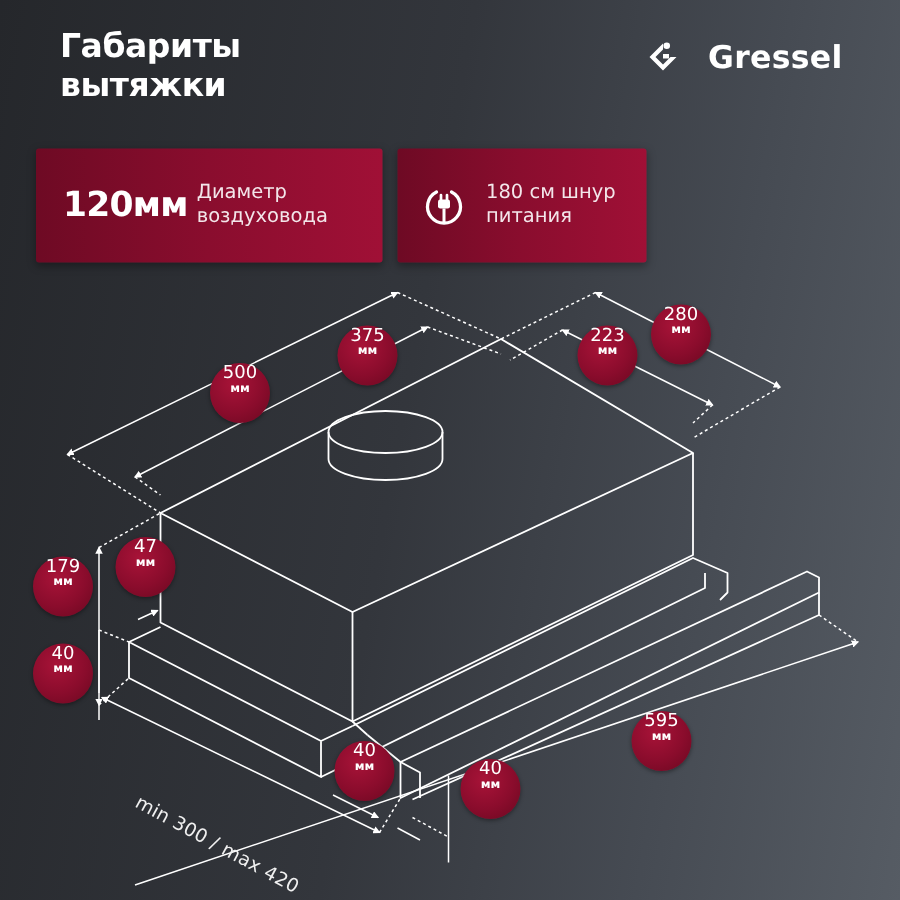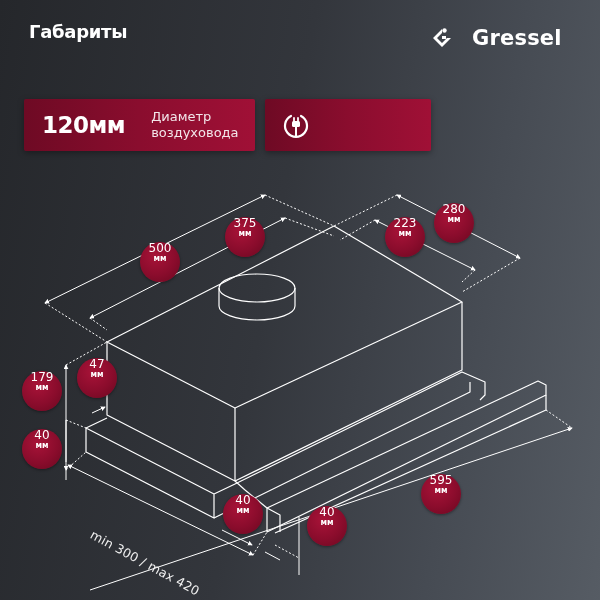--- a/index.html
+++ b/index.html
@@ -3,41 +3,41 @@
 <meta charset="utf-8">
 <style>
   html, body { margin: 0; padding: 0; }
   body {
     width: 600px; height: 600px; overflow: hidden; position: relative;
     background: linear-gradient(100deg, #25272b 0%, #33363c 45%, #464b53 75%, #565c64 100%);
     font-family: "DejaVu Sans", sans-serif;
     color: #fff;
   }
   .title {
-    position: absolute; left: 29px; top: 19px;
+    position: absolute; left: 40px; top: 19px;
     font-family: "DejaVu Sans", sans-serif; font-weight: bold;
-    font-size: 18px; line-height: 26px; letter-spacing: -0.3px; color: #fff;
+    font-size: 22px; line-height: 26px; letter-spacing: -0.3px; color: #fff;
   }
   .title span { display: block; }
   .logo {
     position: absolute; left: 430px; top: 26px; height: 24px;
     display: flex; align-items: center; gap: 18px;
   }
   .logo-text { font-size: 21px; font-weight: bold; color: #fff; letter-spacing: 0.2px; }
   .card {
-    position: absolute; top: 99px; height: 52px;
+    position: absolute; top: 99px; height: 76px;
     background: linear-gradient(90deg, #6e0a24 0%, #8a0d2e 50%, #a01036 100%);
     border-radius: 2px;
     display: flex; align-items: center;
     box-shadow: 0 2px 6px rgba(0,0,0,0.35);
   }
   .card-1 { left: 24px; width: 231px; }
   .card-2 { left: 265px; width: 166px; }
   .big-val { font-weight: bold; font-size: 23px; margin-left: 18px; letter-spacing: -0.5px; }
-  .card-desc { font-size: 13px; line-height: 16px; margin-left: 26px; color: #f3e6ea; }
+  .card-desc { font-size: 13px; line-height: 16px; margin-left: 6px; color: #f3e6ea; }
   .card-2 .card-desc { margin-left: 14px; }
   .plug { margin-left: 17px; width: 28px; height: 28px; }
   svg.drawing { position: absolute; left: 0; top: 0; }
   .badge {
     position: absolute; width: 40px; height: 40px; border-radius: 50%;
     background: radial-gradient(circle at 40% 35%, #a81338 0%, #8a0c2c 55%, #6a0820 100%);
     display: flex; flex-direction: column; align-items: center; 
     box-shadow: 0 1px 3px rgba(0,0,0,0.4);
     color: #fff; text-align: center;
   }
@@ -47,20 +47,21 @@
     position: absolute; left: 95px; top: 527px;
     transform: rotate(28.5deg); transform-origin: left top;
     font-size: 12.5px; color: #f0f0f0; white-space: nowrap; letter-spacing: 0.2px;
   }
 </style>
 </head>
 <body>
 
 <div class="title">
   <span>Габариты</span>
+  <span>вытяжки</span>
 </div>
 
 <div class="logo">
   <svg width="24" height="24" viewBox="0 0 24 24">
     <path d="M12 3 L3 12 L12 21 L21 12 L17 12 L12 17 L7 12 L12 7 Z" fill="#fff"></path>
     <circle cx="14.5" cy="4.5" r="2.2" fill="#fff"></circle>
     <path d="M12 10 L16 10 L16 13 L12 13 Z" fill="#fff"></path>
   </svg>
   <span class="logo-text">Gressel</span>
 </div>
@@ -74,20 +75,24 @@
 </div>
 
 <div class="card card-2">
   <svg class="plug" viewBox="0 0 28 28">
     <path d="M9 5 A11 11 0 1 0 19 5" fill="none" stroke="#fff" stroke-width="2.2" stroke-linecap="round"></path>
     <rect x="10" y="10" width="8" height="6" rx="1.5" fill="#fff"></rect>
     <line x1="12" y1="7" x2="12" y2="10" stroke="#fff" stroke-width="1.8" stroke-linecap="round"></line>
     <line x1="16" y1="7" x2="16" y2="10" stroke="#fff" stroke-width="1.8" stroke-linecap="round"></line>
     <line x1="14" y1="16" x2="14" y2="25" stroke="#fff" stroke-width="2"></line>
   </svg>
+  <div class="card-desc">
+    <div>180 см шнур</div>
+    <div>питания</div>
+  </div>
 </div>
 
 <svg class="drawing" width="600" height="600" viewBox="0 0 600 600">
   <defs>
     <marker id="arr" viewBox="0 0 6 6" refX="5" refY="3" markerWidth="5" markerHeight="5" orient="auto-start-reverse">
       <path d="M0 0 L6 3 L0 6 Z" fill="#fff"></path>
     </marker>
   </defs>
   <g stroke="#fff" stroke-width="1.2" fill="none" stroke-linejoin="round">
 

